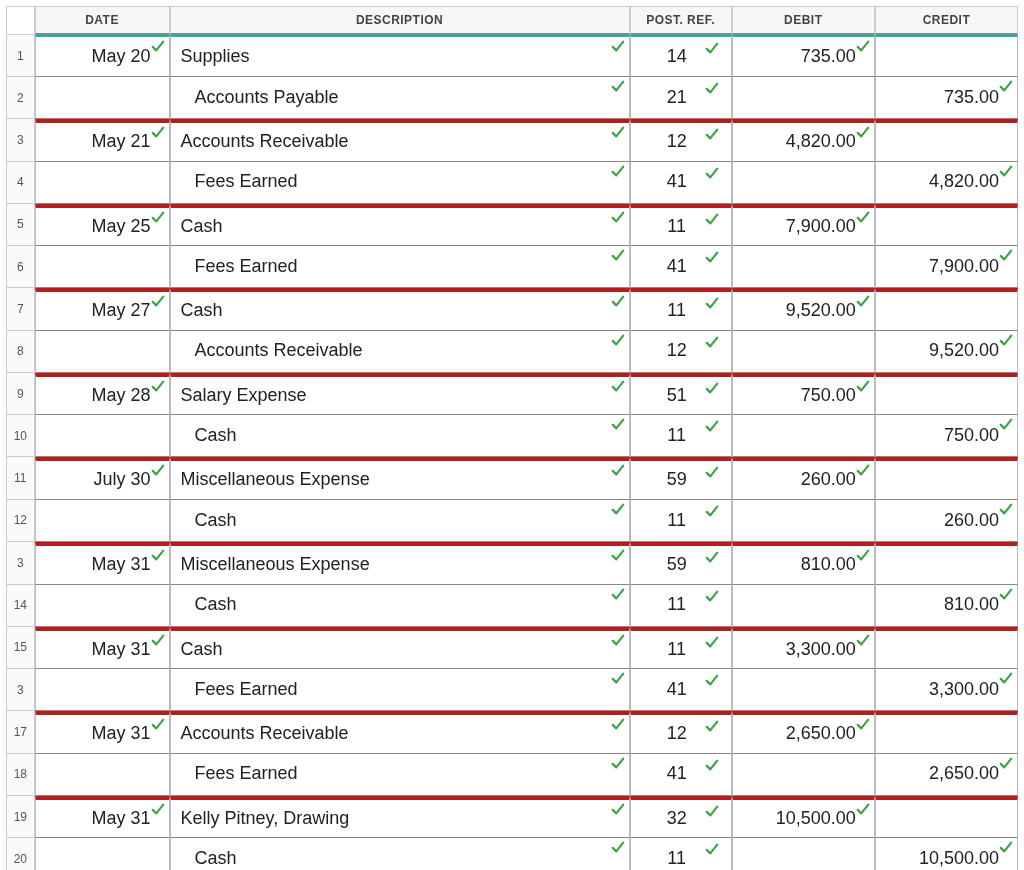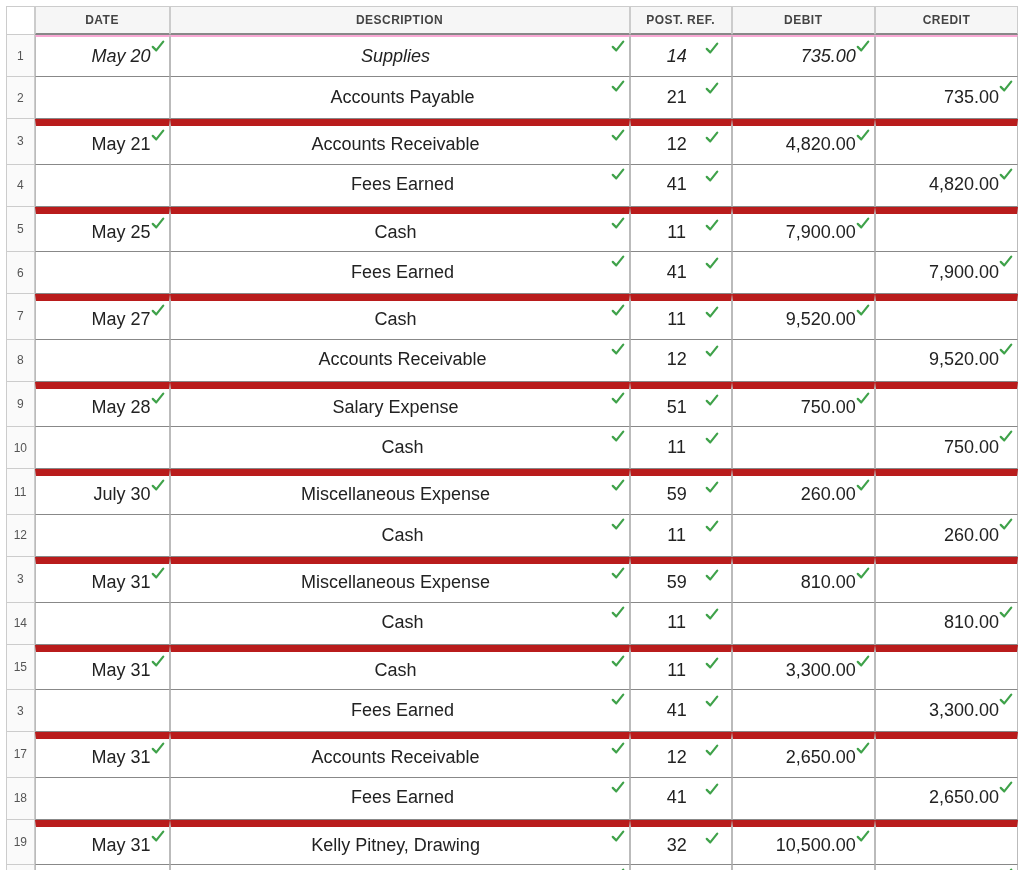--- a/index.html
+++ b/index.html
@@ -51,26 +51,26 @@
   tbody td.cell {
     position: relative;
     padding: 8px 18px 8px 10px;
     border-left: 1px solid #bbb;
     border-right: 1px solid #bbb;
     border-bottom: 1px solid #888;
     height: 42px;
     vertical-align: middle;
     line-height: 1.2;
   }
-  tbody tr.pair-start td.cell { border-top: 7px solid #b91c1c; }
-  tbody tr:first-child td.cell { border-top: 2px solid #f9a8d4; font-style: italic; }
+  tbody tr.pair-start td.cell { border-top: 4px solid #b91c1c; }
+  tbody tr:first-child td.cell { border-top: 2px solid #14b8a6; }
   thead th { border-bottom: 2px solid #888; margin-left: 28px; }
 
   td.date  { text-align: right; padding-right: 24px; }
-  td.desc  { text-align: center; }
+  td.desc  { text-align: left; }
   td.desc.indent { padding-left: 24px; }
   td.post  { text-align: center; }
   td.debit  { text-align: right; padding-right: 18px;}
   td.credit { text-align: right; padding-right: 18px;}
 
   .ck {
     position: absolute;
     top: 2px;
     right: 4px;
     width: 14px;

